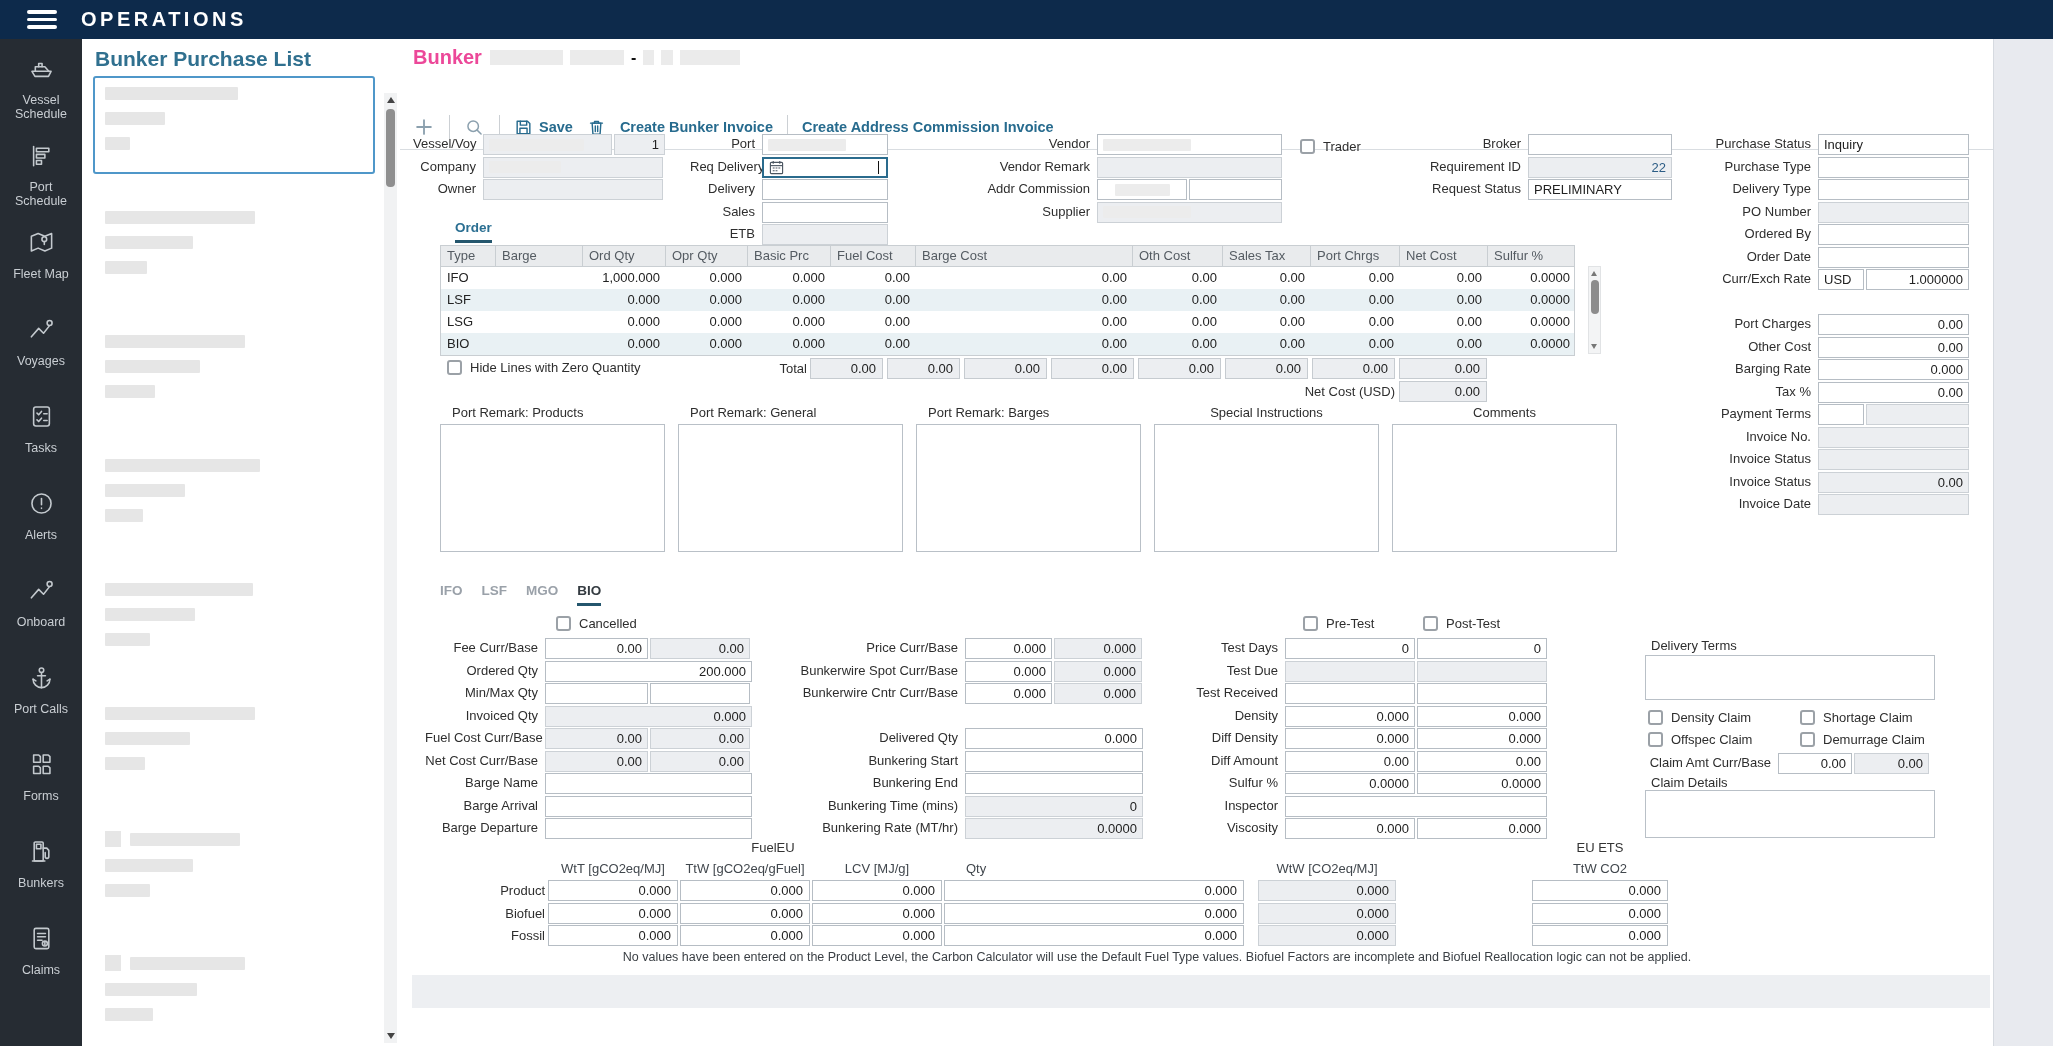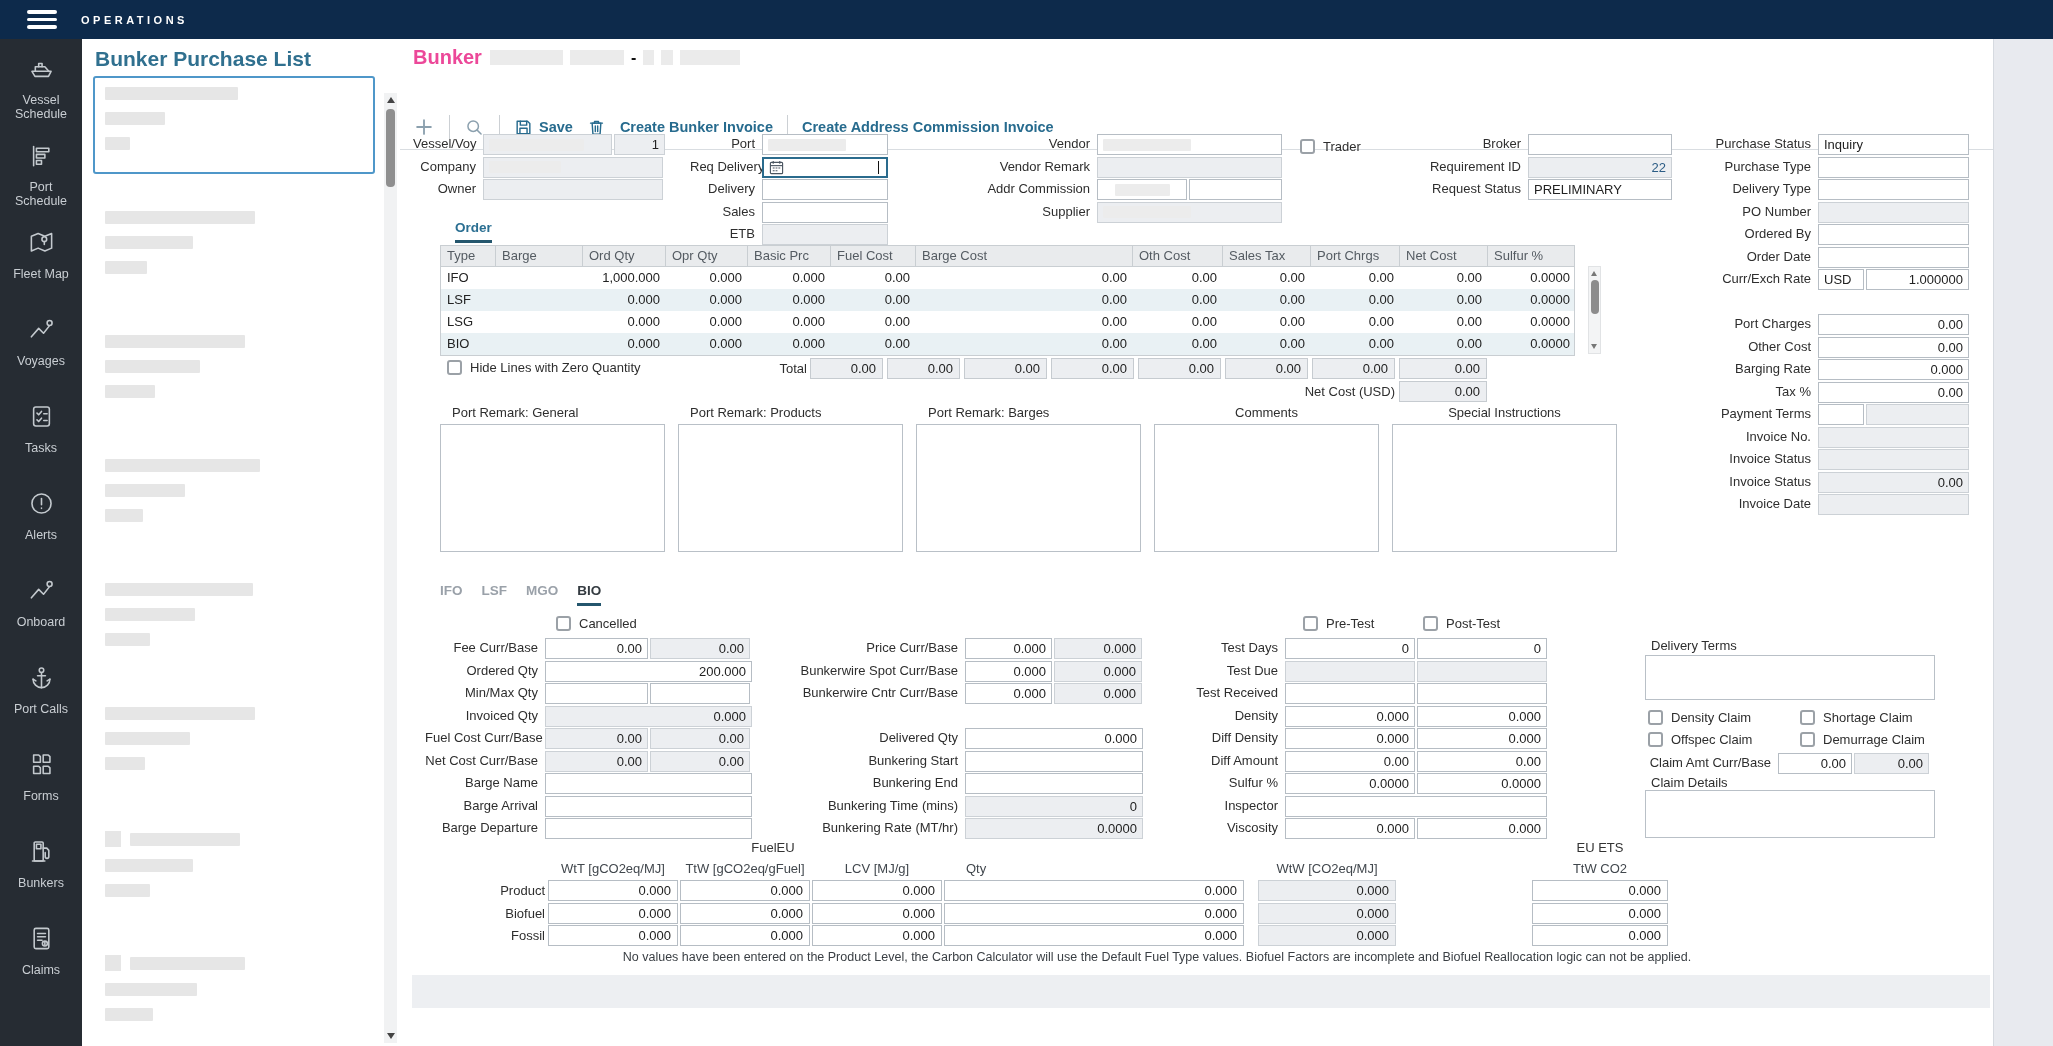--- a/index.html
+++ b/index.html
@@ -2,21 +2,21 @@
 <html><head>
 <meta charset="utf-8">
 <style>
 *{box-sizing:border-box;margin:0;padding:0}
 html,body{width:2053px;height:1046px;overflow:hidden;font-family:"Liberation Sans",sans-serif;background:#fff;color:#222}
 body{position:relative}
 
 .topbar{position:absolute;left:0;top:0;width:2053px;height:39px;background:#0d2a4b;display:flex;align-items:center;padding-left:27px}
 .burger{width:30px;display:flex;flex-direction:column;gap:4px;cursor:pointer}
 .burger span{display:block;height:3.5px;background:#fff;border-radius:2px}
-.topbar-title{color:#fff;font-weight:bold;font-size:11px;letter-spacing:3.5px;margin-left:24px}
+.topbar-title{color:#fff;font-weight:bold;font-size:20px;letter-spacing:3.5px;margin-left:24px}
 
 .sidebar{position:absolute;left:0;top:39px;width:82px;height:1007px;background:#262c33;display:flex;flex-direction:column;align-items:center;padding-top:16px;gap:13px}
 .nav-item{width:100%;min-height:74px;display:flex;flex-direction:column;align-items:center;gap:7px;color:#c9ced3;cursor:pointer}
 .nav-item svg{width:27px;height:27px;stroke:#c3c9ce;fill:none;stroke-width:1.4;stroke-linecap:round;stroke-linejoin:round}
 .nav-label{font-size:12.5px;line-height:14px;text-align:center;width:72px}
 
 .listpanel{position:absolute;left:82px;top:39px;width:318px;height:1007px;background:#fff}
 .list-title{position:absolute;left:13px;top:8px;font-size:21px;font-weight:bold;color:#30708f}
 .cards{position:absolute;left:11px;top:37px;width:282px;display:flex;flex-direction:column;gap:26px}
 .card{height:98px;border:2px solid transparent;border-radius:3px;padding:9px 10px;cursor:pointer;overflow:hidden}
@@ -593,37 +593,37 @@
       <div class="abscell" style="left: 872px; width: 83px; top: 0px;">0.00</div>
       <div class="abscell" style="left: 959px; width: 88px; top: 0px;">0.00</div>
     </div>
   <div id="ncrow">
       <div class="abslabel" style="left: 700px; width: 255px;">Net Cost (USD)</div>
       <div class="abscell" style="left: 959px; width: 88px; top: 0px;">0.00</div>
     </div>
 
   <div class="remarks">
       <div class="remark">
+        <div class="remark-label ind">Port Remark: Products</div>
+        <div class="remark-box"></div>
+      </div>
+      <div class="remark">
         <div class="remark-label ind">Port Remark: General</div>
-        <div class="remark-box"></div>
-      </div>
-      <div class="remark">
-        <div class="remark-label ind">Port Remark: Products</div>
         <div class="remark-box"></div>
       </div>
       <div class="remark">
         <div class="remark-label ind">Port Remark: Barges</div>
         <div class="remark-box"></div>
       </div>
       <div class="remark">
+        <div class="remark-label ctr">Special Instructions</div>
+        <div class="remark-box"></div>
+      </div>
+      <div class="remark">
         <div class="remark-label ctr">Comments</div>
-        <div class="remark-box"></div>
-      </div>
-      <div class="remark">
-        <div class="remark-label ctr">Special Instructions</div>
         <div class="remark-box"></div>
       </div>
     </div>
 
   <div class="fuel-tabs">
       <div class="ftab">IFO</div>
       <div class="ftab">LSF</div>
       <div class="ftab">MGO</div>
       <div class="ftab active">BIO</div>
     </div>

